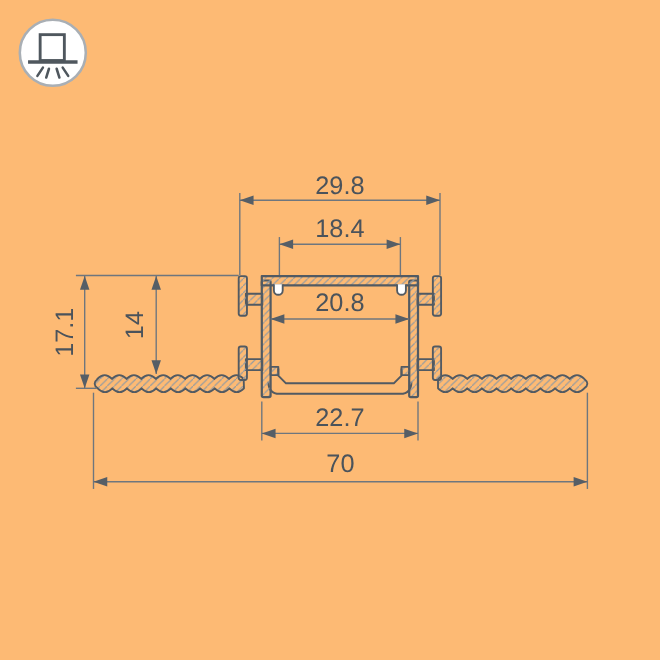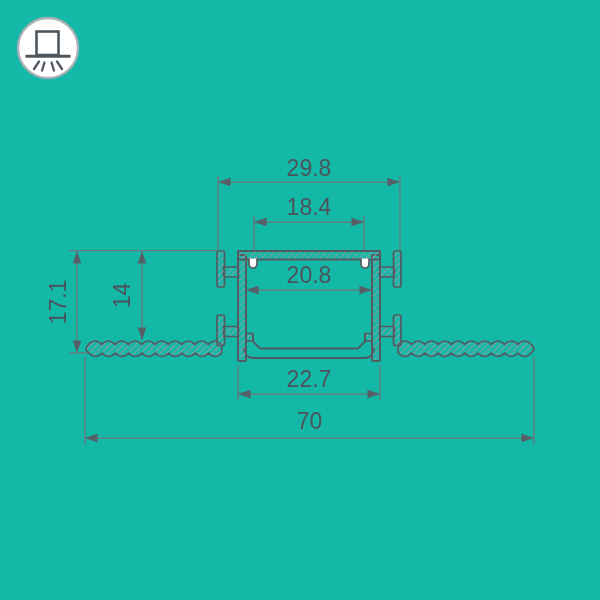--- a/index.html
+++ b/index.html
@@ -1,20 +1,20 @@
 <!DOCTYPE html>
 <html><head>
 <meta charset="utf-8">
 <style>
   html, body { margin: 0; padding: 0; background: #ffffff; }
   .stage {
     position: relative;
     width: 600px;
     height: 600px;
-    background: #14b8a6;
+    background: #fdba74;
     font-family: "Liberation Sans", sans-serif;
     overflow: hidden;
   }
   svg { display: block; }
   .outline  { fill: url(#hatch); stroke: #525a62; stroke-width: 2; stroke-linejoin: round; }
   .thin-outline { fill: url(#hatch); stroke: #525a62; stroke-width: 1.7; stroke-linejoin: round; }
   .plain    { fill: #ffffff; stroke: #525a62; stroke-width: 1.7; stroke-linejoin: round; }
   .lens-line{ fill: none; stroke: #525a62; stroke-width: 1.8; stroke-linejoin: round; }
   .dimline  { stroke: #6e767e; stroke-width: 1.25; fill: none; }
   .arrow    { fill: #565e66; stroke: none; }

